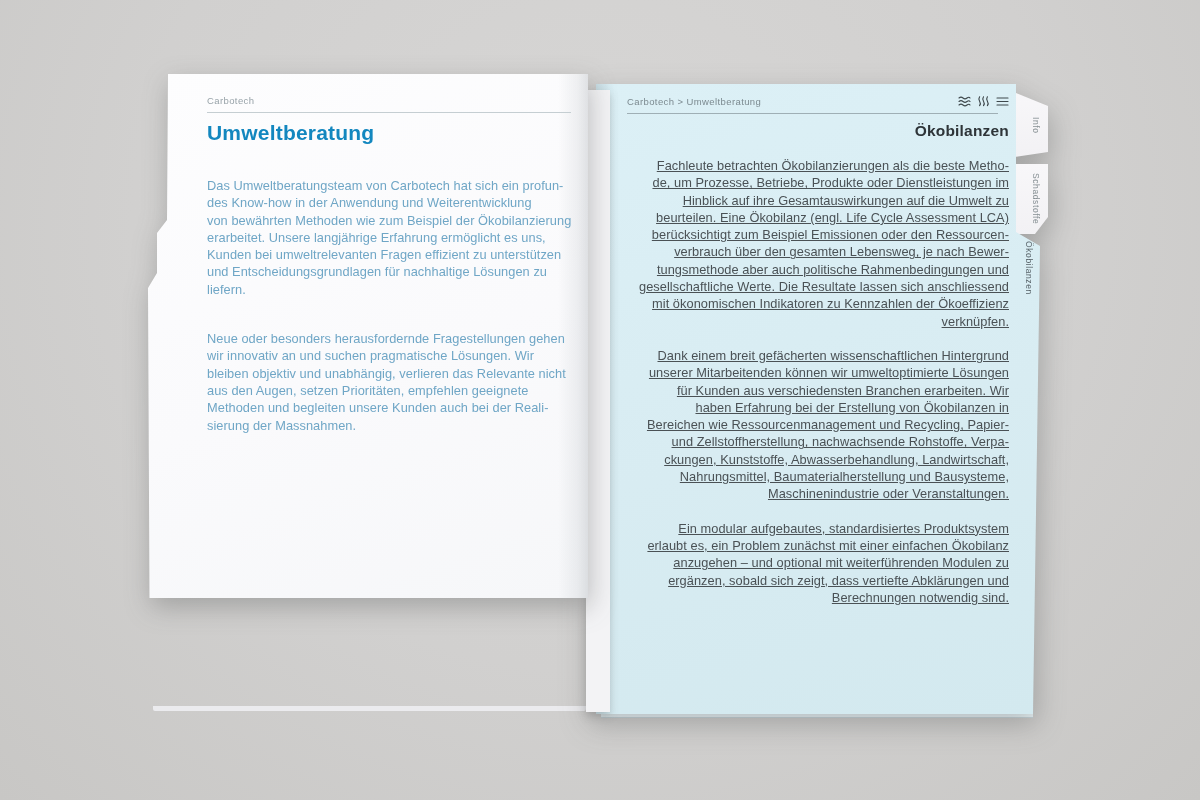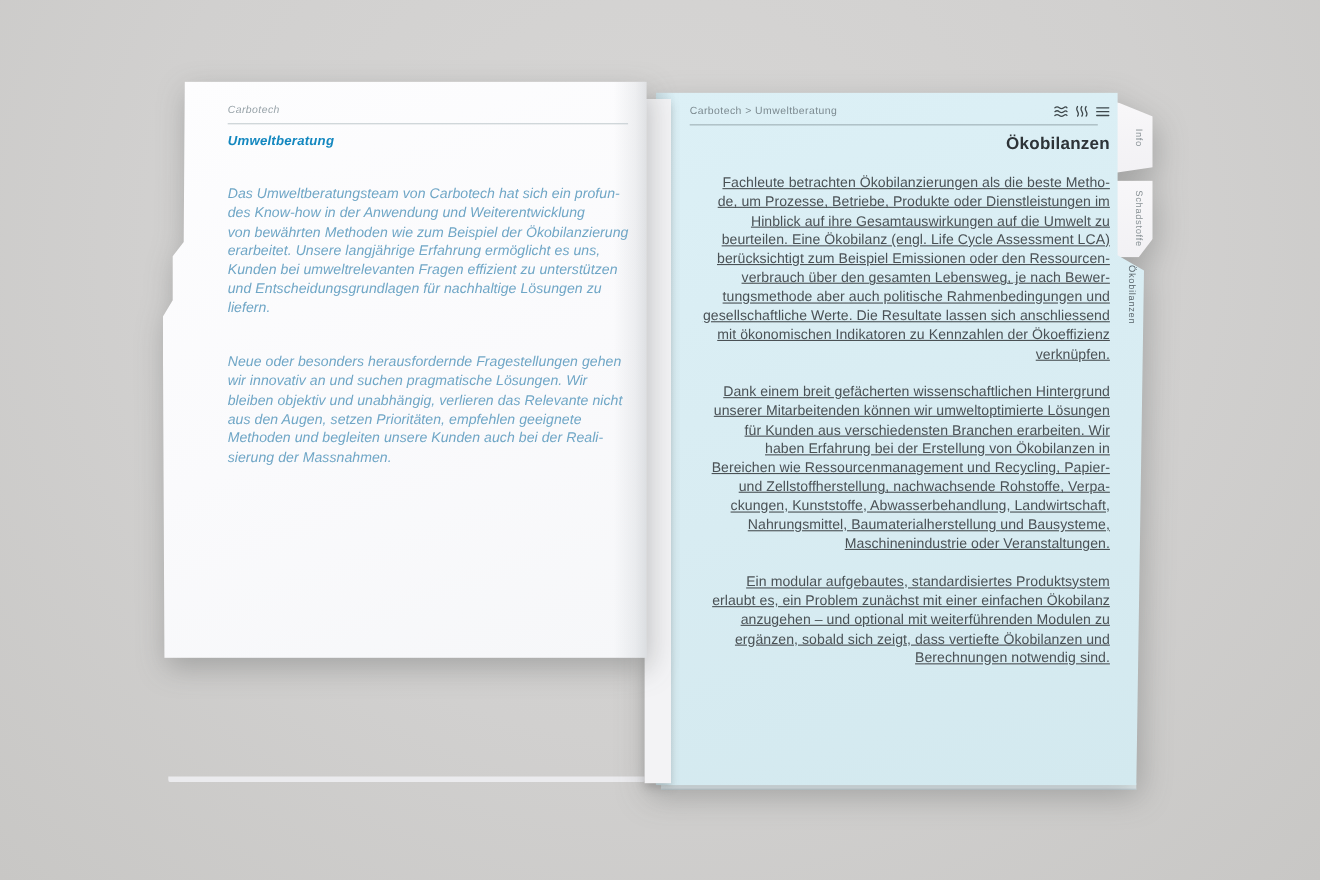--- a/index.html
+++ b/index.html
@@ -9,31 +9,30 @@
     background:radial-gradient(ellipse at 50% 28%, #d7d6d5 0%, #d1d0cf 55%, #c8c7c5 100%);
   }
   .scene{position:relative;width:1200px;height:800px;}
 
   
   .left-group{position:absolute;inset:0;filter:drop-shadow(2px 9px 13px rgba(60,62,64,0.30));z-index:20;}
   .page-left{
     position:absolute;left:148px;top:74px;width:440px;height:524px;
     background:linear-gradient(160deg,#fdfdfe 0%,#fafafc 55%,#f6f7f9 100%);
     clip-path:polygon(20px 0, 440px 0, 440px 634px, 2px 634px, 0 214px, 9px 199px, 9px 159px, 19px 146px);
-    font-style:italic;
   }
   .page-left .fold-shade{
     position:absolute;right:0;top:0;bottom:0;width:30px;
     background:linear-gradient(to right, rgba(120,130,138,0) 0%, rgba(115,125,133,0.10) 65%, rgba(95,105,113,0.18) 100%);
   }
   .left-content{position:absolute;left:59px;top:21px;width:376px;}
 
   .brand-label{font-size:9.5px;letter-spacing:0.4px;color:#98a3a9;}
   .rule-left{margin-top:6px;width:364px;height:1px;background:#c5ced2;}
-  .title-left{margin-top:8px;font-size:12px;font-weight:bold;color:#1387bf;letter-spacing:0.2px;}
+  .title-left{margin-top:8px;font-size:21px;font-weight:bold;color:#1387bf;letter-spacing:0.2px;}
   .para{white-space:pre;font-size:12.8px;line-height:17.3px;letter-spacing:0.05px;}
   .para-left{color:#6fa6c6;margin-top:32px;}
 
   
   .fold-sheet{position:absolute;left:586px;top:90px;width:24px;height:622px;background:#f3f3f5;z-index:8;
     box-shadow:0 4px 8px rgba(80,80,80,0.25);}
   .stack-left{position:absolute;left:153px;top:706px;width:433px;height:5px;background:#ebebee;z-index:4;border-radius:0 0 2px 2px;}
   .stack-right{position:absolute;left:601px;top:712px;width:432px;height:5px;background:#e8f3f6;border-bottom:1px solid #c6d4d9;z-index:4;}
 
   
@@ -129,21 +128,21 @@
 für Kunden aus verschiedensten Branchen erarbeiten. Wir
 haben Erfahrung bei der Erstellung von Ökobilanzen in
 Bereichen wie Ressourcenmanagement und Recycling, Papier-
 und Zellstoffherstellung, nachwachsende Rohstoffe, Verpa-
 ckungen, Kunststoffe, Abwasserbehandlung, Landwirtschaft,
 Nahrungsmittel, Baumaterialherstellung und Bausysteme,
 Maschinenindustrie oder Veranstaltungen.</div>
         <div class="para para-right">Ein modular aufgebautes, standardisiertes Produktsystem
 erlaubt es, ein Problem zunächst mit einer einfachen Ökobilanz
 anzugehen – und optional mit weiterführenden Modulen zu
-ergänzen, sobald sich zeigt, dass vertiefte Ökobilanzen und
+ergänzen, sobald sich zeigt, dass vertiefte Abklärungen und
 Berechnungen notwendig sind.</div>
       </div>
     </div>
 
     <span class="vtext tab-okobilanzen-label">Ökobilanzen</span>
   </div>
 
   <div class="left-group">
     <div class="page-left">
       <div class="fold-shade"></div>

